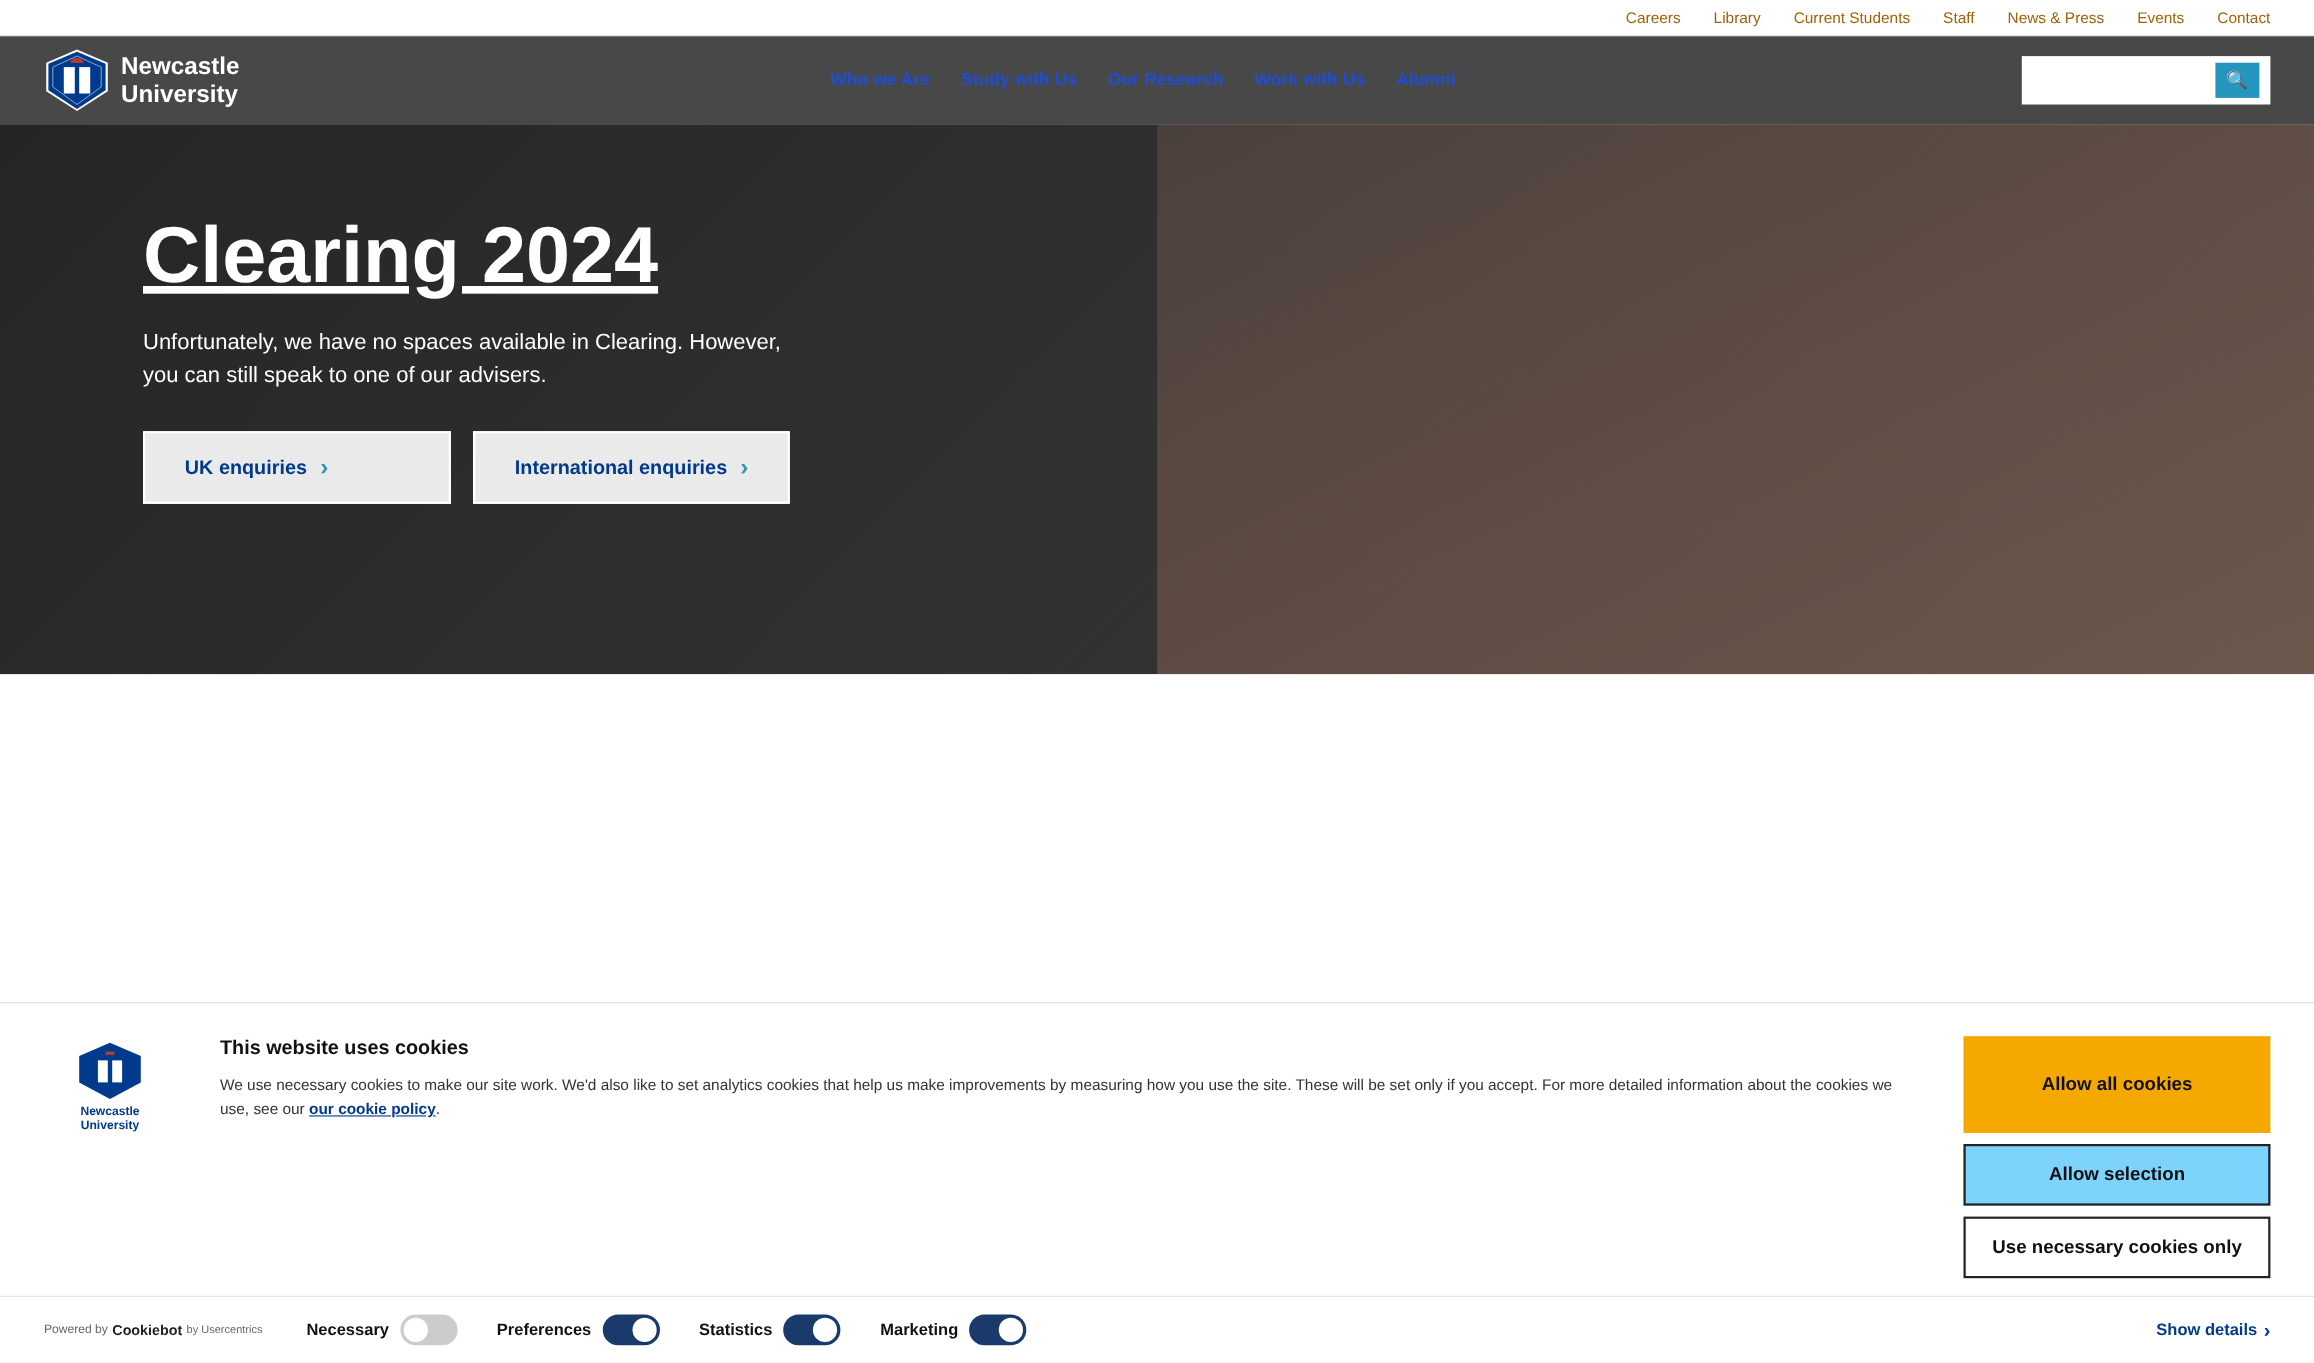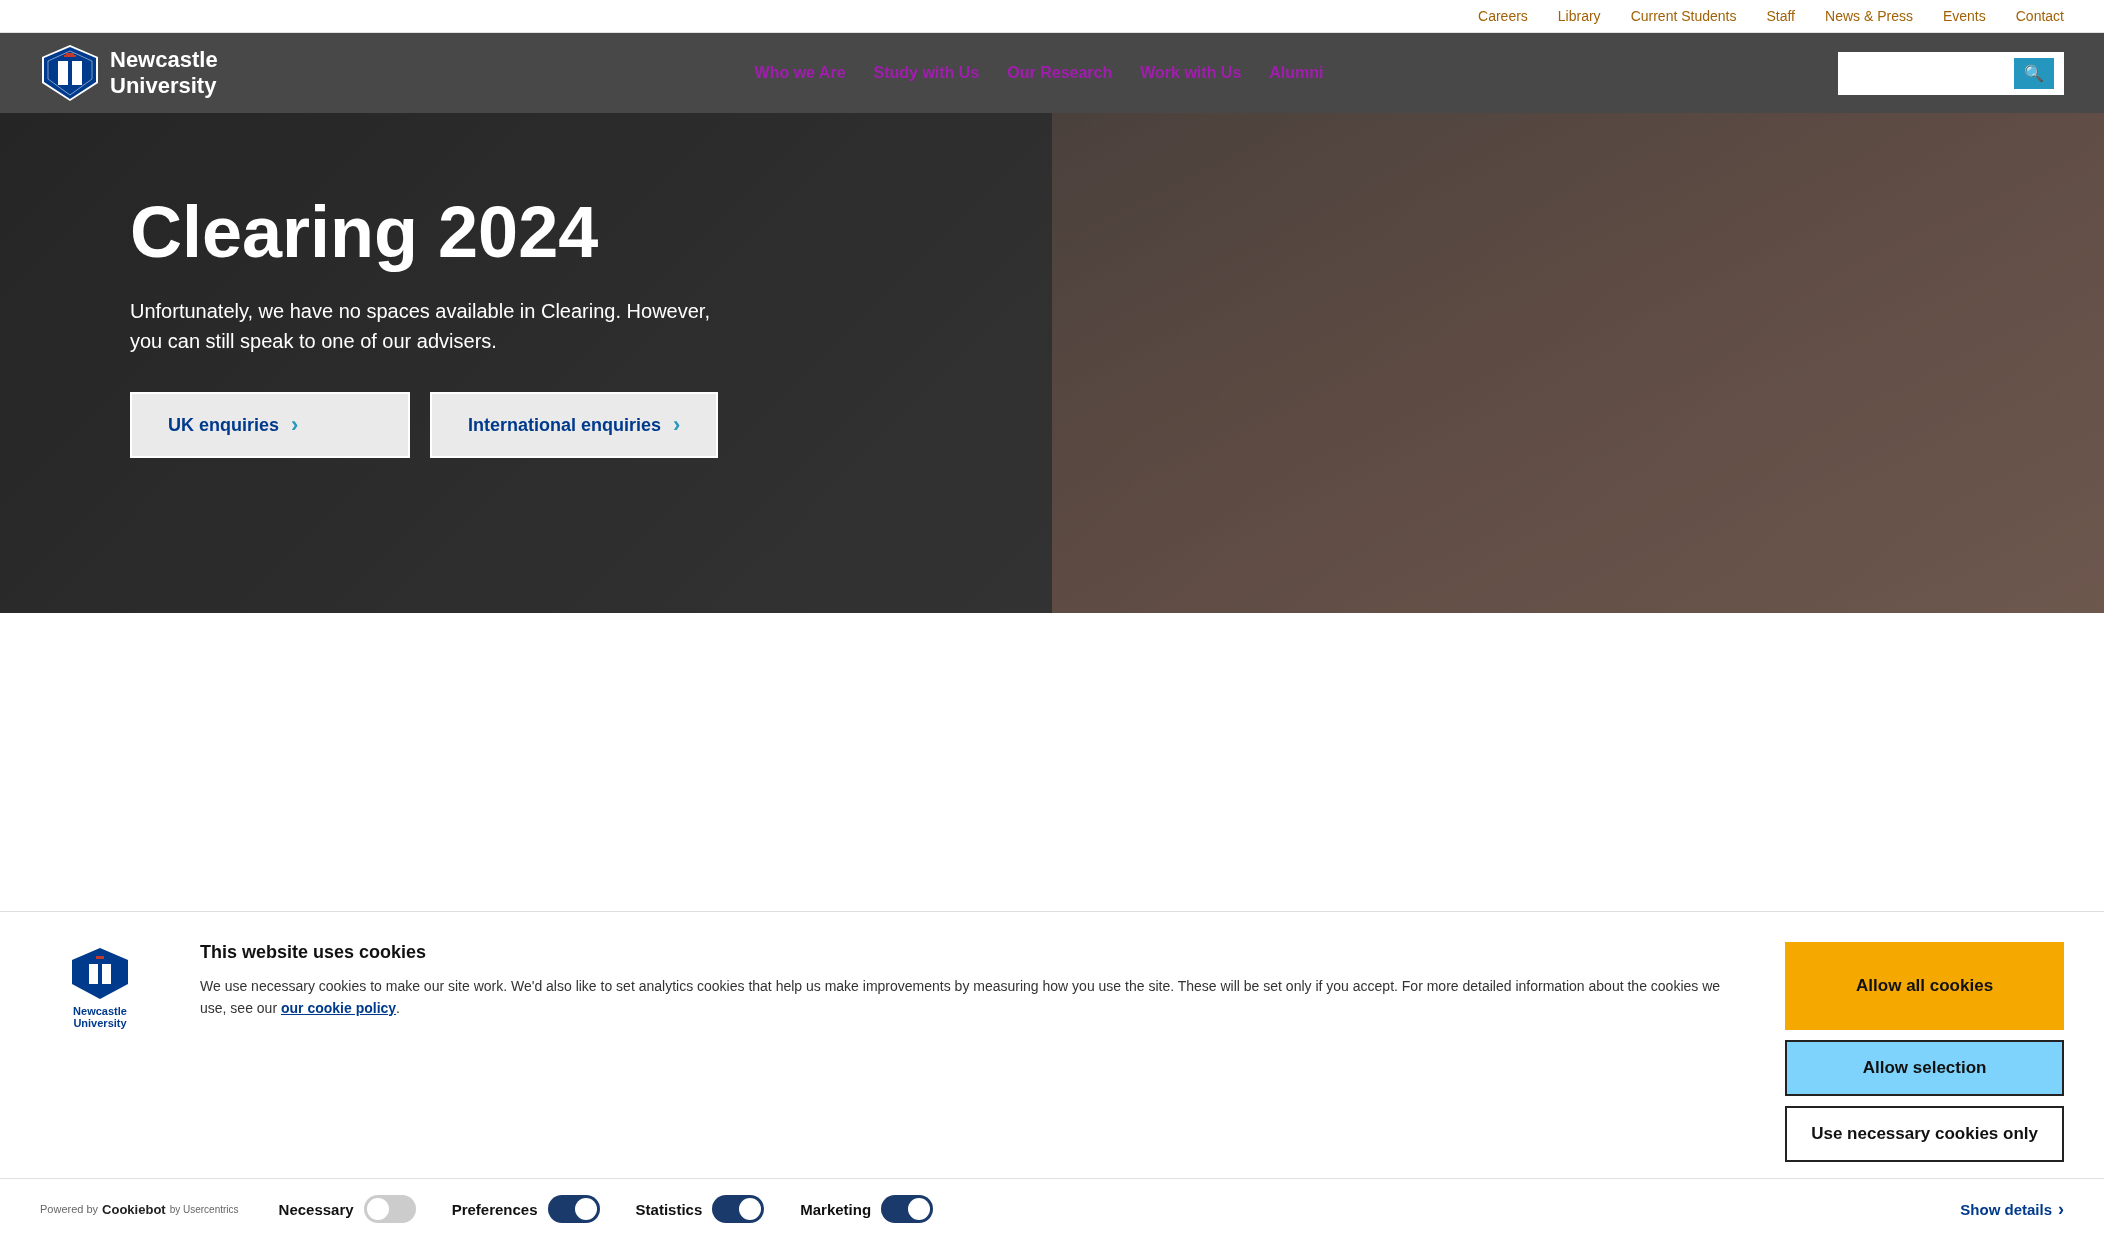--- a/index.html
+++ b/index.html
@@ -44,21 +44,21 @@
       font-weight: bold;
       line-height: 1.2;
     }
     .main-nav {
       display: flex;
       gap: 28px;
       flex: 1;
       justify-content: center;
     }
     .main-nav a {
-      color: #a21caf;
+      color: #1d4ed8;
       text-decoration: none;
       font-size: 16px;
       font-weight: 600;
     }
     .search-box {
       display: flex;
       align-items: center;
       background: #fff;
       border: none;
       padding: 6px 10px;
@@ -100,20 +100,21 @@
       position: relative;
       z-index: 1;
       max-width: 700px;
     }
     .hero-title {
       color: #fff;
       font-size: 72px;
       font-weight: 900;
       line-height: 1.1;
       margin-bottom: 24px;
+      text-decoration: underline;
     }
     .hero-subtitle {
       color: #fff;
       font-size: 20px;
       line-height: 1.5;
       margin-bottom: 36px;
       max-width: 600px;
     }
     .hero-buttons {
       display: flex;

